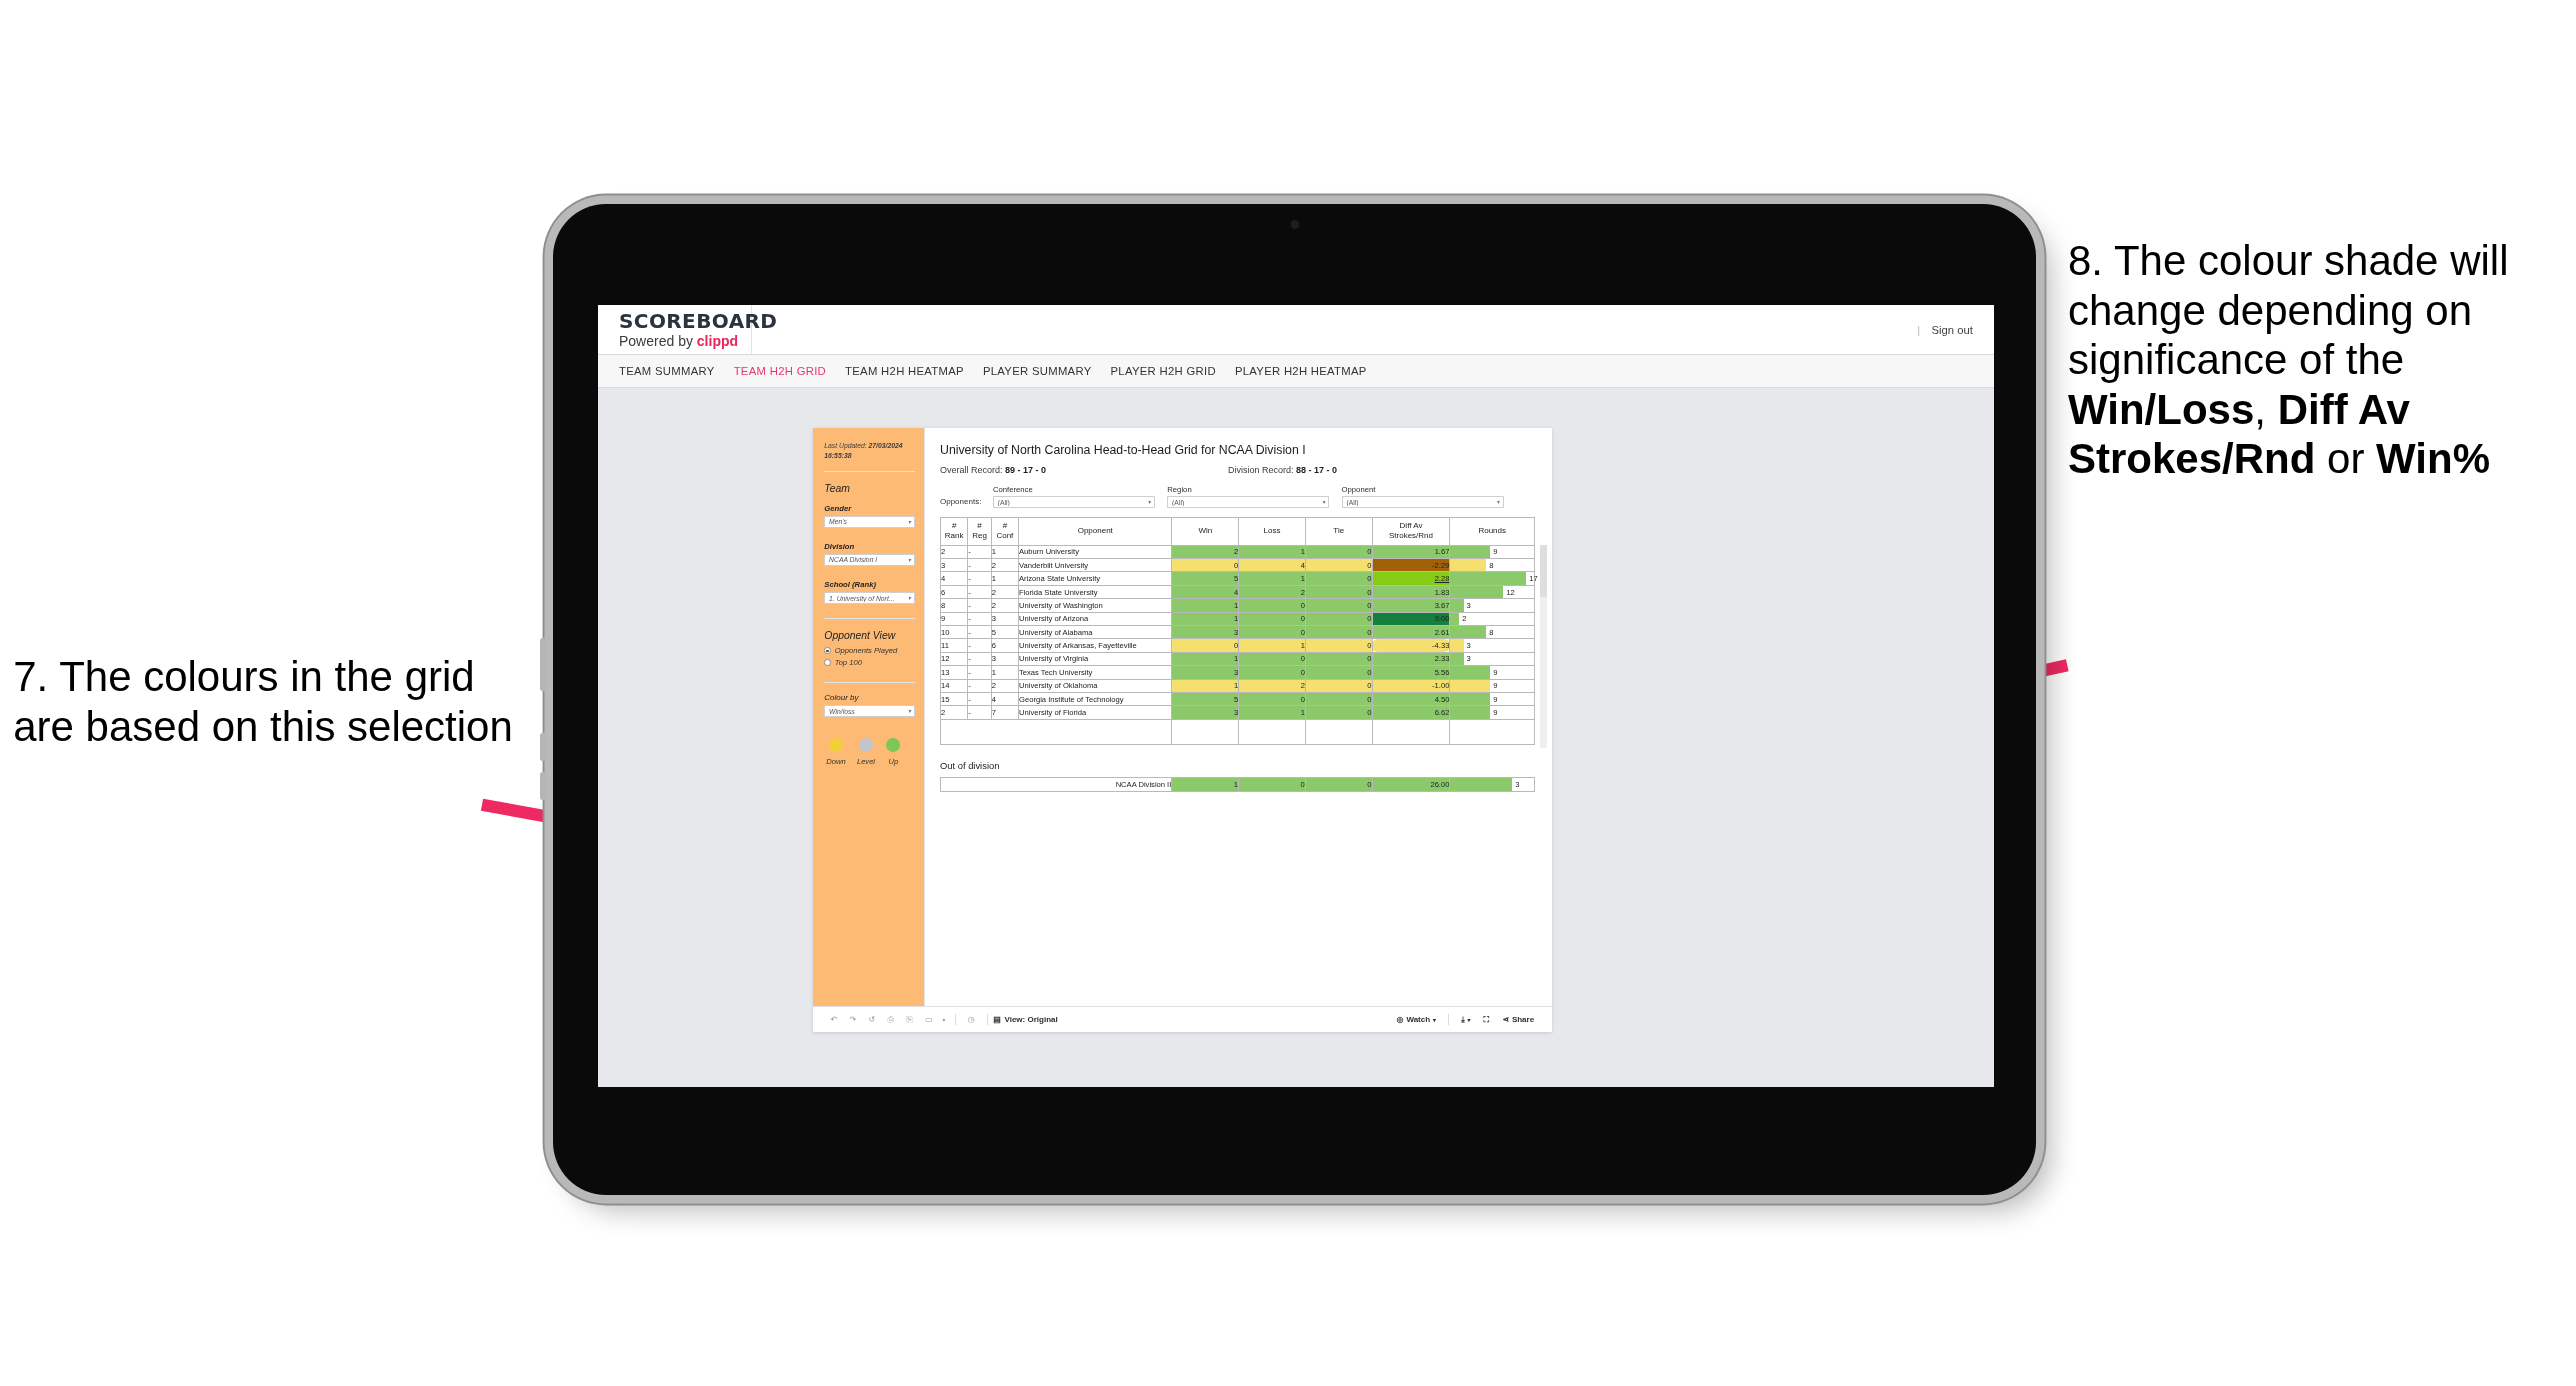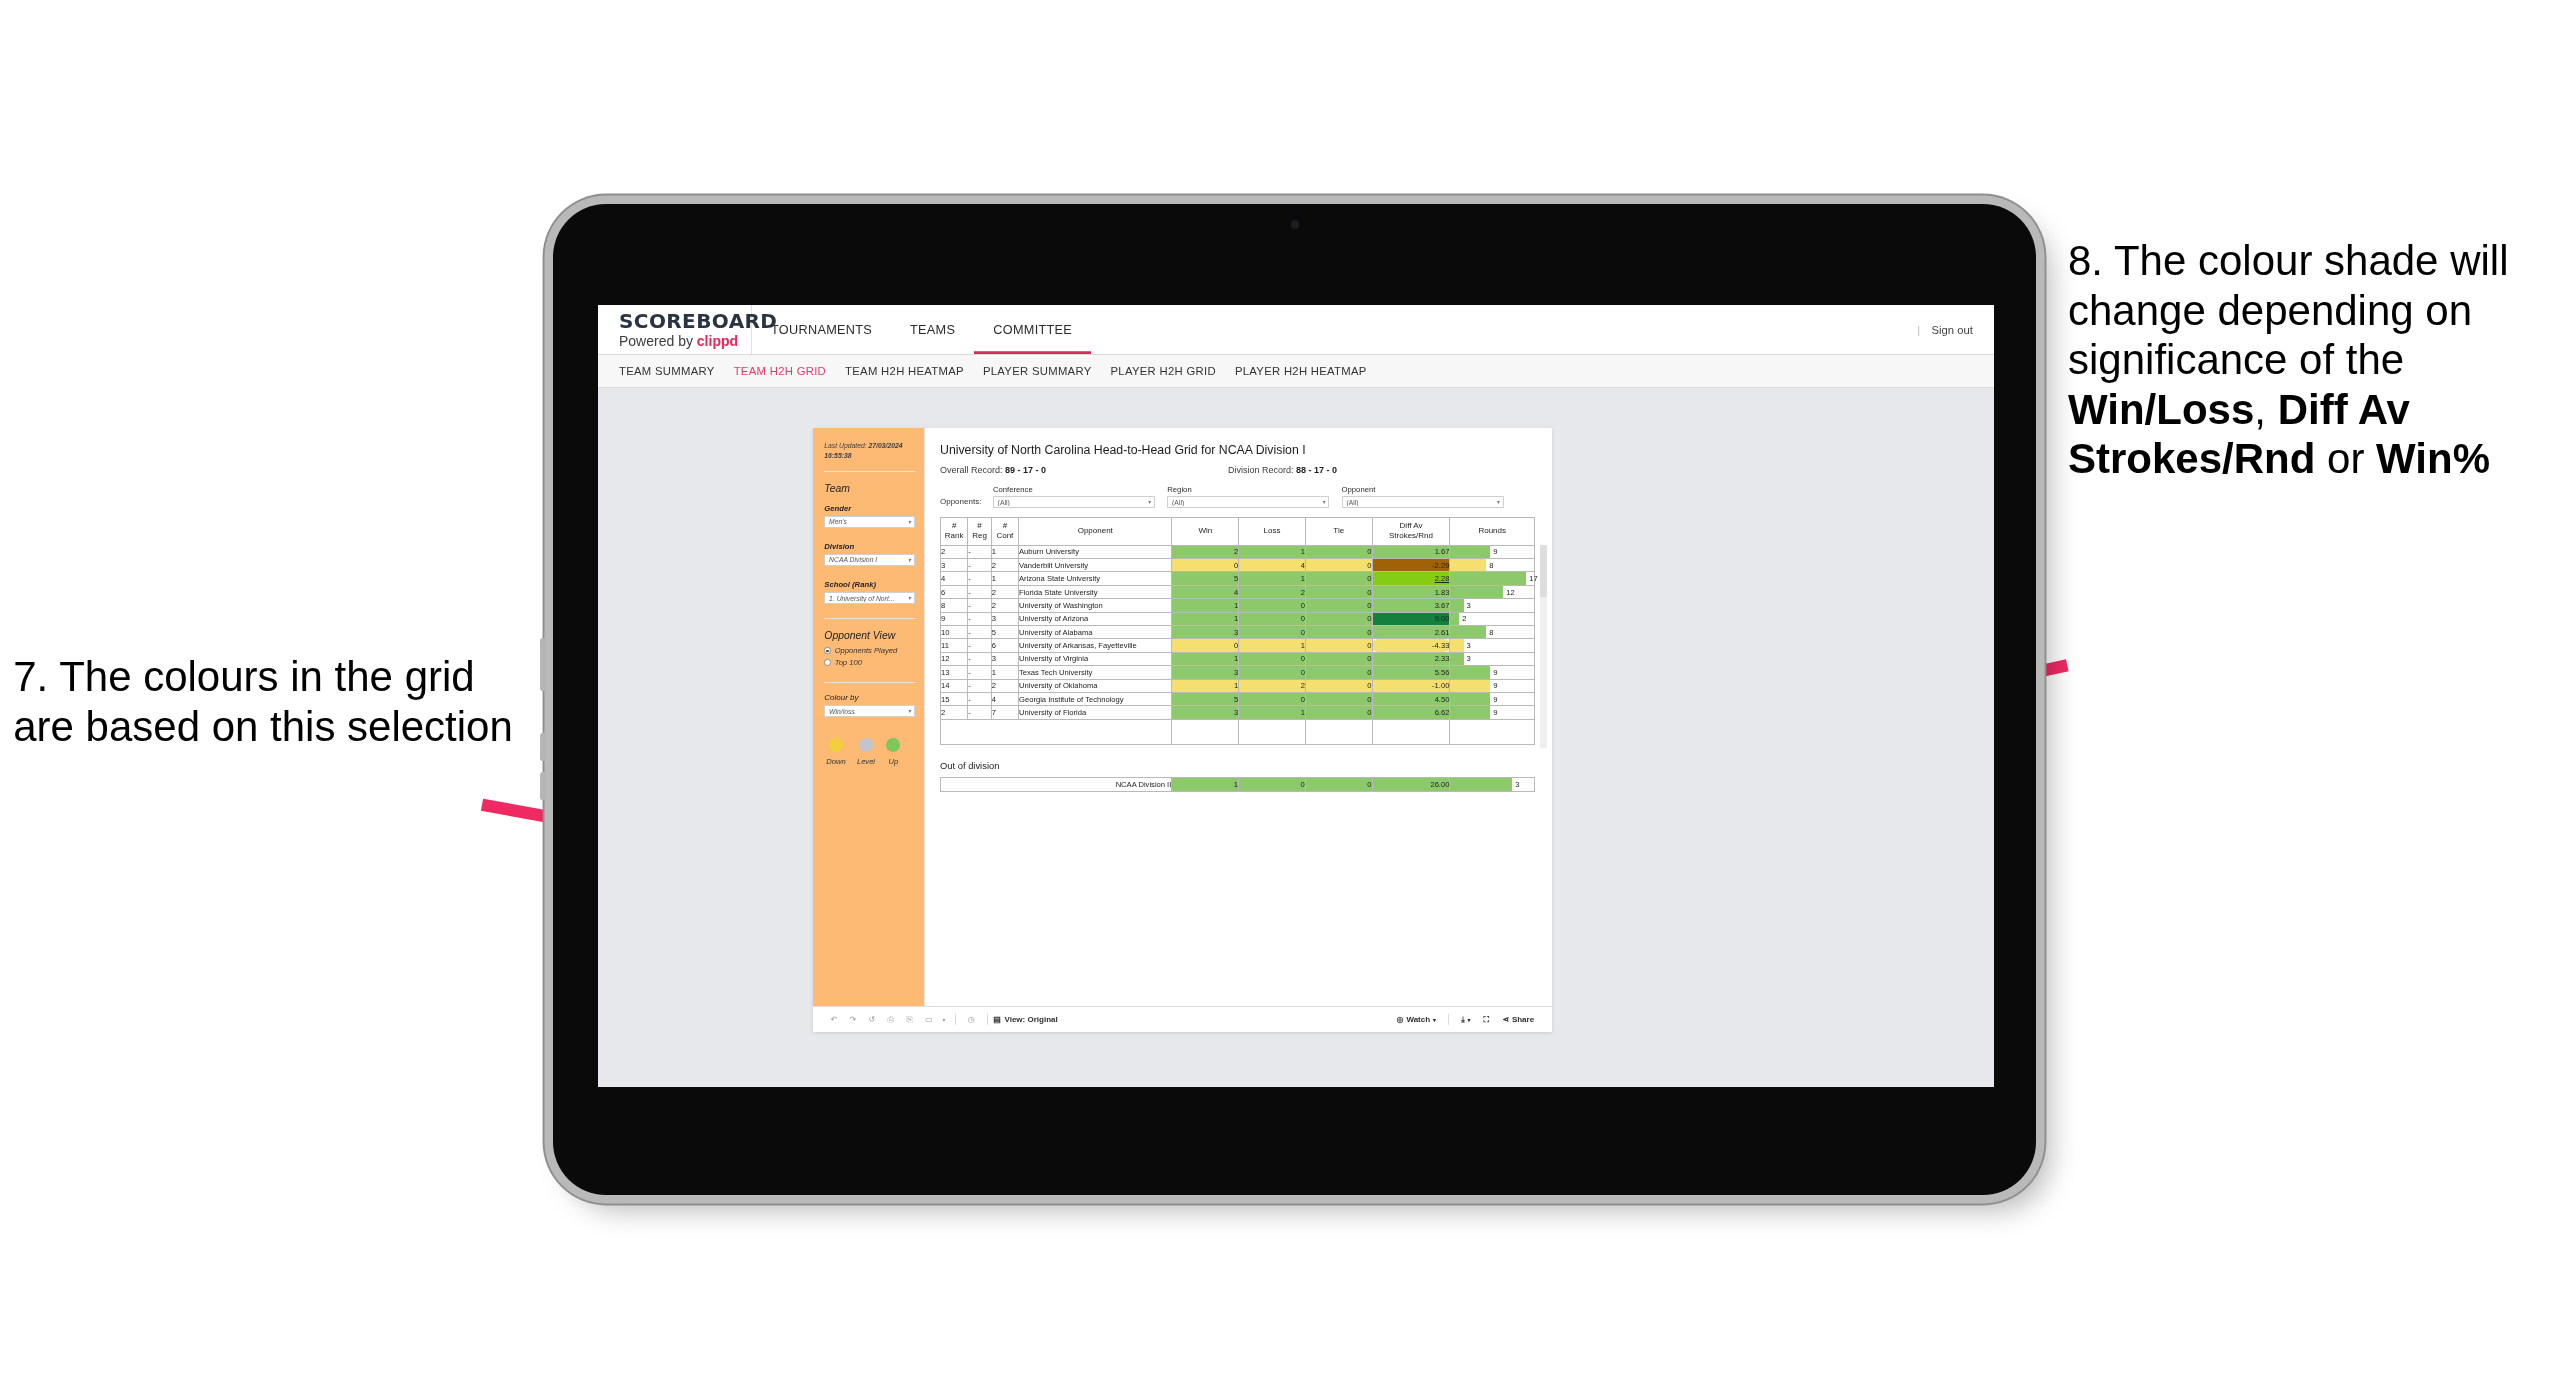--- a/index.html
+++ b/index.html
@@ -212,25 +212,20 @@
   <div class="btn-side" style="left:-13.2px;top:568px;width:5.7px;height:28px;"></div>
 
   <div id="screen">
 
     <div id="app-header">
       <div class="logo-wrap">
         <div class="logo-main">SCOREBOARD</div>
         <div class="logo-sub">
           <span>Powered by </span><span class="brand">clippd</span>
         </div>
-      </div>
-      <div class="nav-main">
-        <div class="nav-item">TOURNAMENTS</div>
-        <div class="nav-item">TEAMS</div>
-        <div class="nav-item active">COMMITTEE</div>
       </div>
       <div class="header-right">
         <span class="hdr-sep">|</span>
         <span>Sign out</span>
       </div>
     </div>
 
     <div id="sub-tabs">
       <div class="sub-tab">TEAM SUMMARY</div>
       <div class="sub-tab active">TEAM H2H GRID</div>

